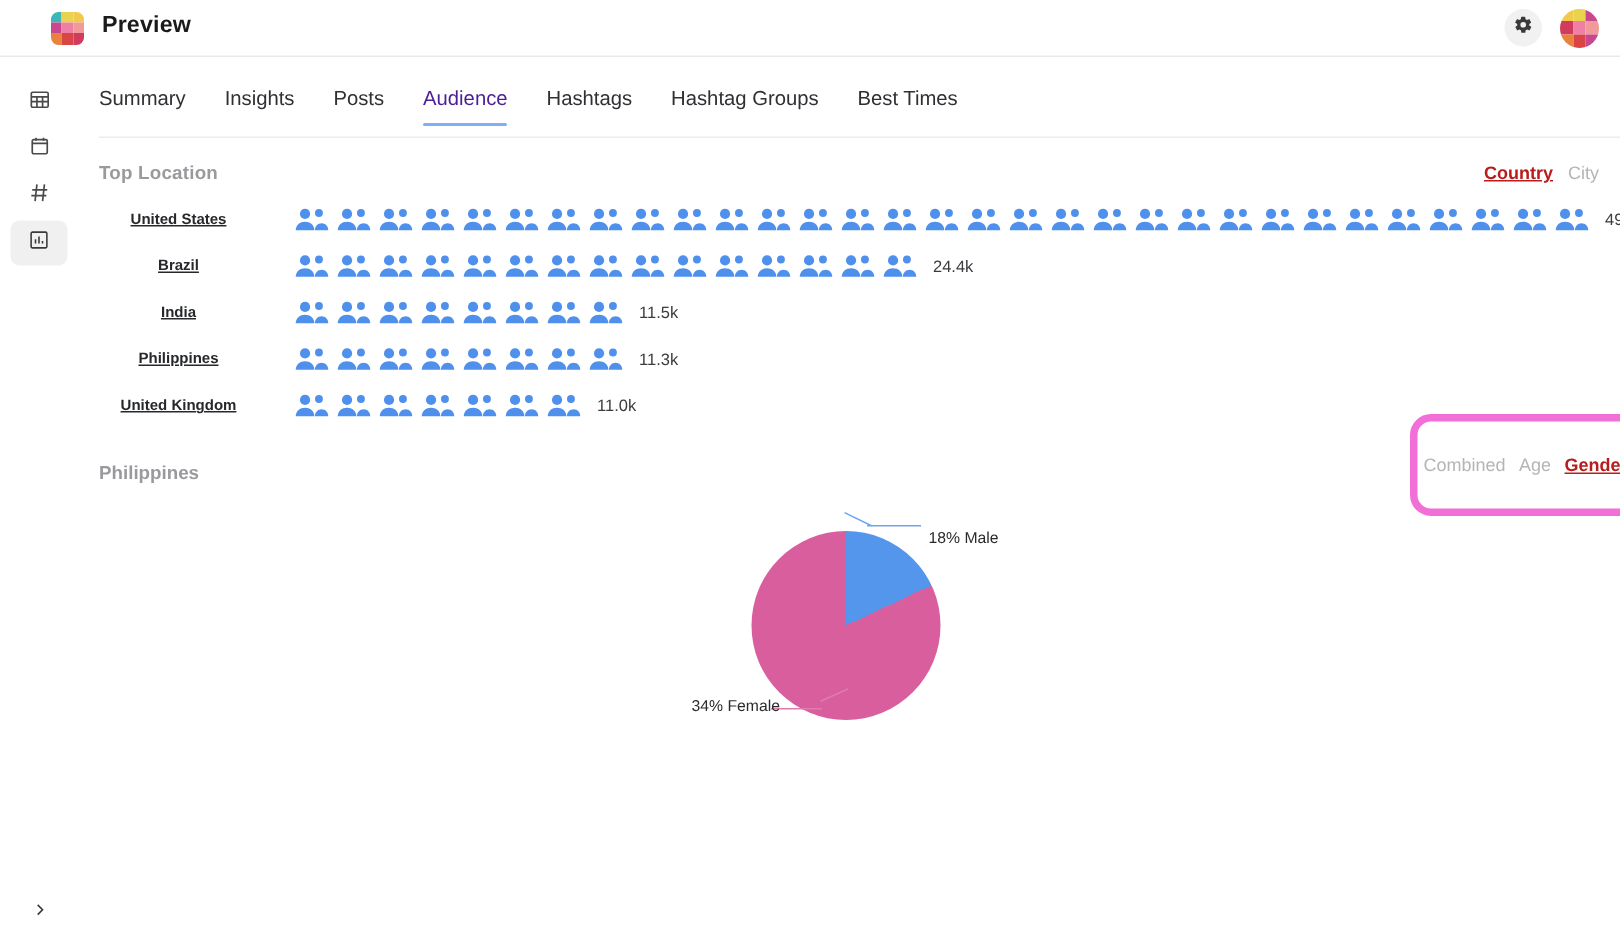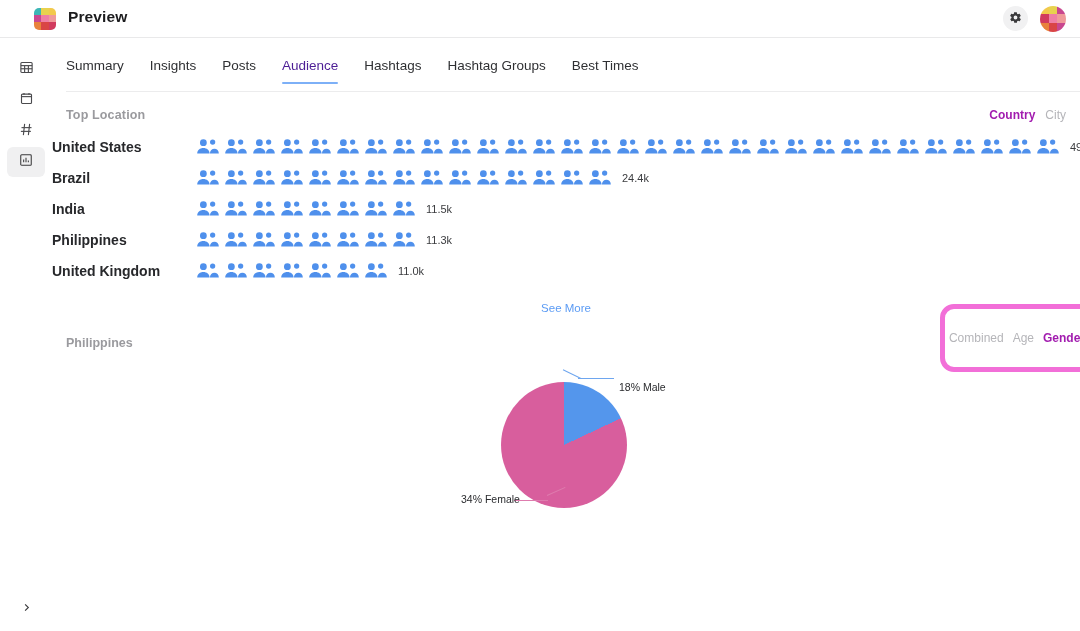--- a/index.html
+++ b/index.html
@@ -122,33 +122,34 @@
   .section-title {
     font-size: 12.5px; font-weight: bold; color: #9a9a9e;
     letter-spacing: .15px;
   }
   .toggle-group {
     margin-left: auto; display: flex; gap: 10px; align-items: baseline;
   }
   .toggle-opt {
     font-size: 12px; color: #b5b5b9; cursor: pointer;
   }
-  .toggle-opt.active { color: #a21caf; font-weight: bold; }
+  .toggle-opt.active { color: #b91c1c; font-weight: bold; text-decoration: underline; }
 
   
   .loc-list { margin-top: 9px; }
   .loc-row {
     display: flex; align-items: center;
     height: 31px;
   }
   .loc-label {
-    width: 142px; text-align: left;
-    font-size: 14px; font-weight: bold; color: #27282b;
+    width: 142px; text-align: center;
+    font-size: 10px; font-weight: bold; color: #27282b;
     padding-right: 8px;
     flex: none;
+    text-decoration: underline;
   }
   .loc-icons { display: flex; align-items: center; }
   .people-icon { width: 28px; height: 17px; flex: none; display: block; }
   .loc-value {
     font-size: 11px; color: #3b3c3f;
     margin-left: 8px; white-space: nowrap;
   }
 
   .see-more {
     text-align: center;
@@ -776,23 +777,20 @@
               <circle cx="12" cy="6" r="4.4" fill="#4f90ec"></circle>
               <circle cx="24" cy="5.2" r="3.4" fill="#4f90ec"></circle>
               <path d="M4 20c0-4.4 3.6-7.2 8-7.2s8 2.8 8 7.2z" fill="#4f90ec"></path>
               <path d="M20.5 20c0-3.6 2.6-6 5.8-6s5.7 2.4 5.7 6z" fill="#4f90ec"></path>
             </svg>
           </div>
           <div class="loc-value">11.0k</div>
         </div>
       </div>
 
-    <div class="see-more">
-      <span>See More</span>
-    </div>
 
     <div class="demo-head">
       <div class="demo-title">Philippines</div>
       <div class="highlight-box">
         <div class="demo-toggle">
           <div class="toggle-opt">Combined</div>
           <div class="toggle-opt">Age</div>
           <div class="toggle-opt active">Gender</div>
         </div>
       </div>

